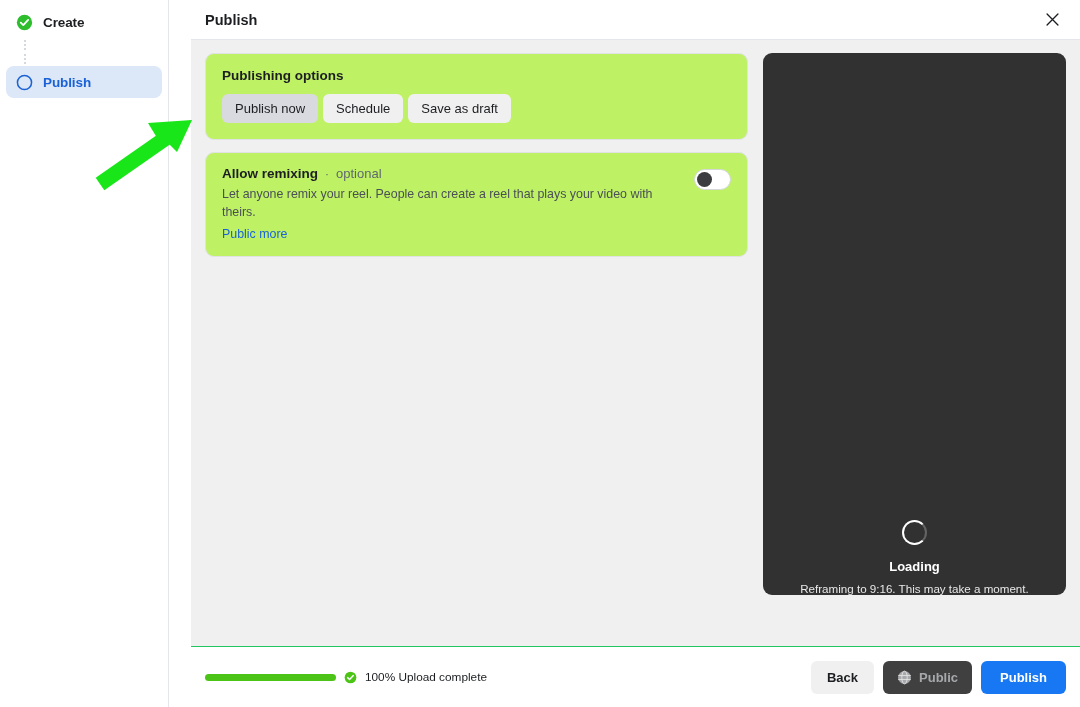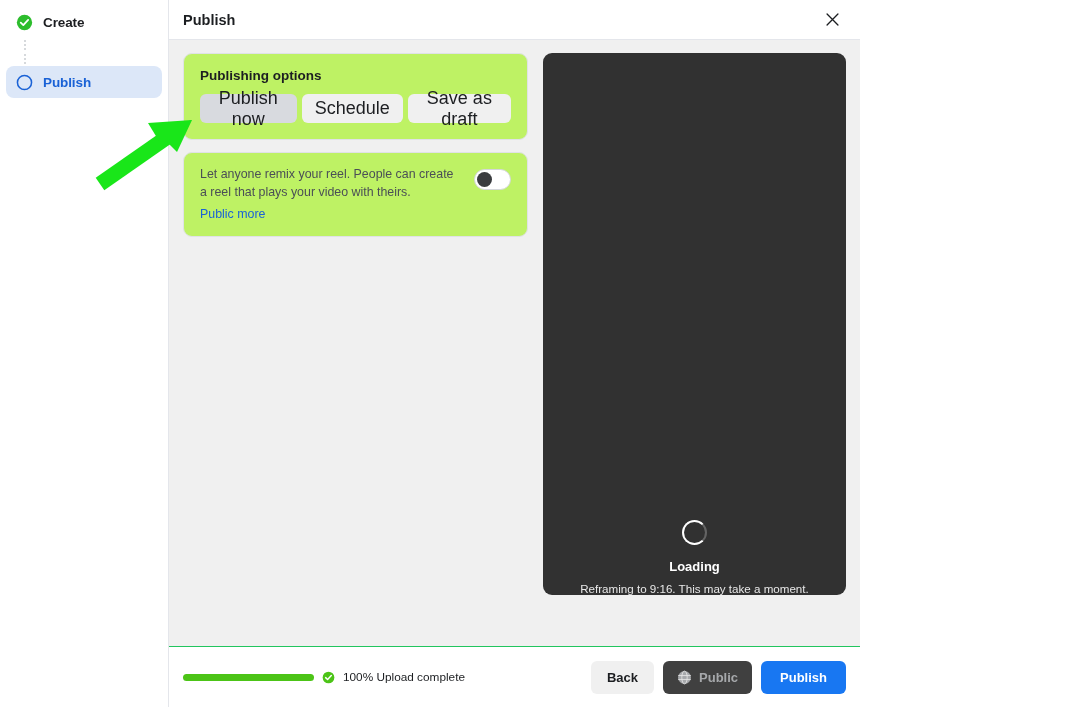--- a/index.html
+++ b/index.html
@@ -12,23 +12,24 @@
 
   body {
     font-family: "Liberation Sans", sans-serif;
     background: #ffffff;
     color: #1c1e21;
     -webkit-font-smoothing: antialiased;
   }
 
   .app {
     position: relative;
-    width: 860px;
+    width: 1080px;
     height: 707px;
     display: flex;
+    gap: 22px;
   }
 
   
   .sidebar {
     width: 169px;
     height: 707px;
     background: #ffffff;
     border-right: 1px solid #e4e6eb;
     padding: 6px 6px 0 6px;
     flex: 0 0 169px;
@@ -160,21 +161,21 @@
 
   .seg-row { display: flex; gap: 5px; }
 
   .seg-btn {
     height: 29px;
     padding: 0 13px;
     border: none;
     border-radius: 6px;
     background: #f0f0f0;
     font-family: "Liberation Sans", sans-serif;
-    font-size: 18px;
+    font-size: 13px;
     color: #1c1e21;
     cursor: pointer;
     display: flex;
     align-items: center;
   }
   .seg-btn.selected { background: #d8dadf; }
 
   .card-remix {
     padding: 13px 16px 14px 16px;
     display: flex;
@@ -365,20 +366,25 @@
           <div class="card-title">Publishing options</div>
           <div class="seg-row">
             <button class="seg-btn selected">Publish now</button>
             <button class="seg-btn">Schedule</button>
             <button class="seg-btn">Save as draft</button>
           </div>
         </div>
 
         <div class="card card-remix">
           <div class="remix-main">
+            <div class="remix-head">
+              <span class="remix-title">Allow remixing</span>
+              <span class="remix-dot">·</span>
+              <span class="remix-opt">optional</span>
+            </div>
             <div class="remix-desc">Let anyone remix your reel. People can create a reel that plays your video with theirs.</div>
             <a class="learn-more">Public more</a>
           </div>
           <div class="toggle">
             <span class="knob"></span>
           </div>
         </div>
 
       </div>
 

